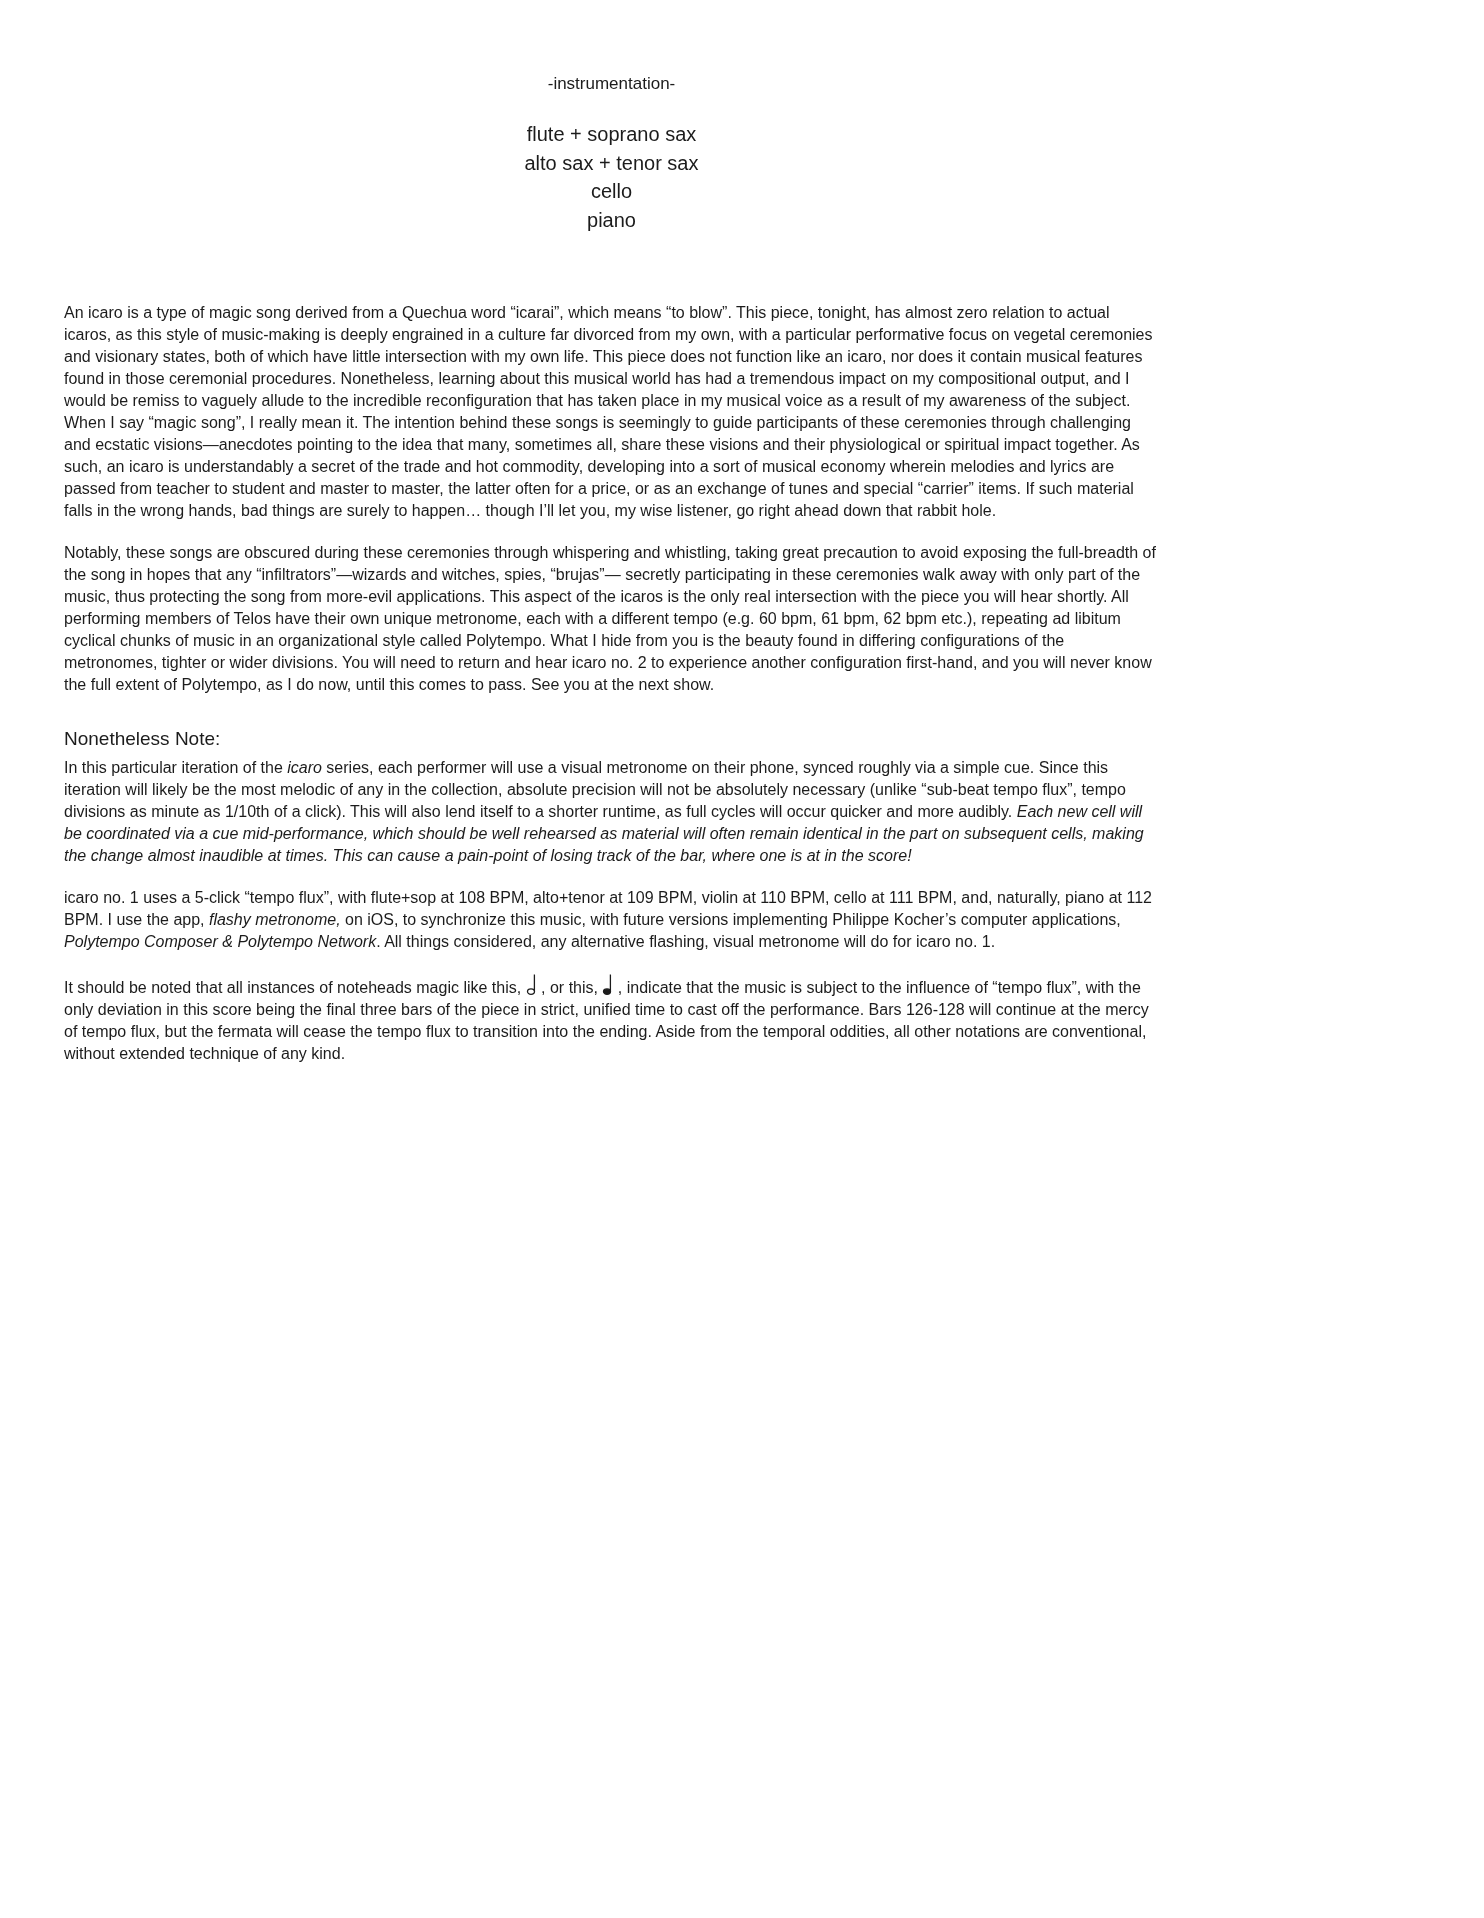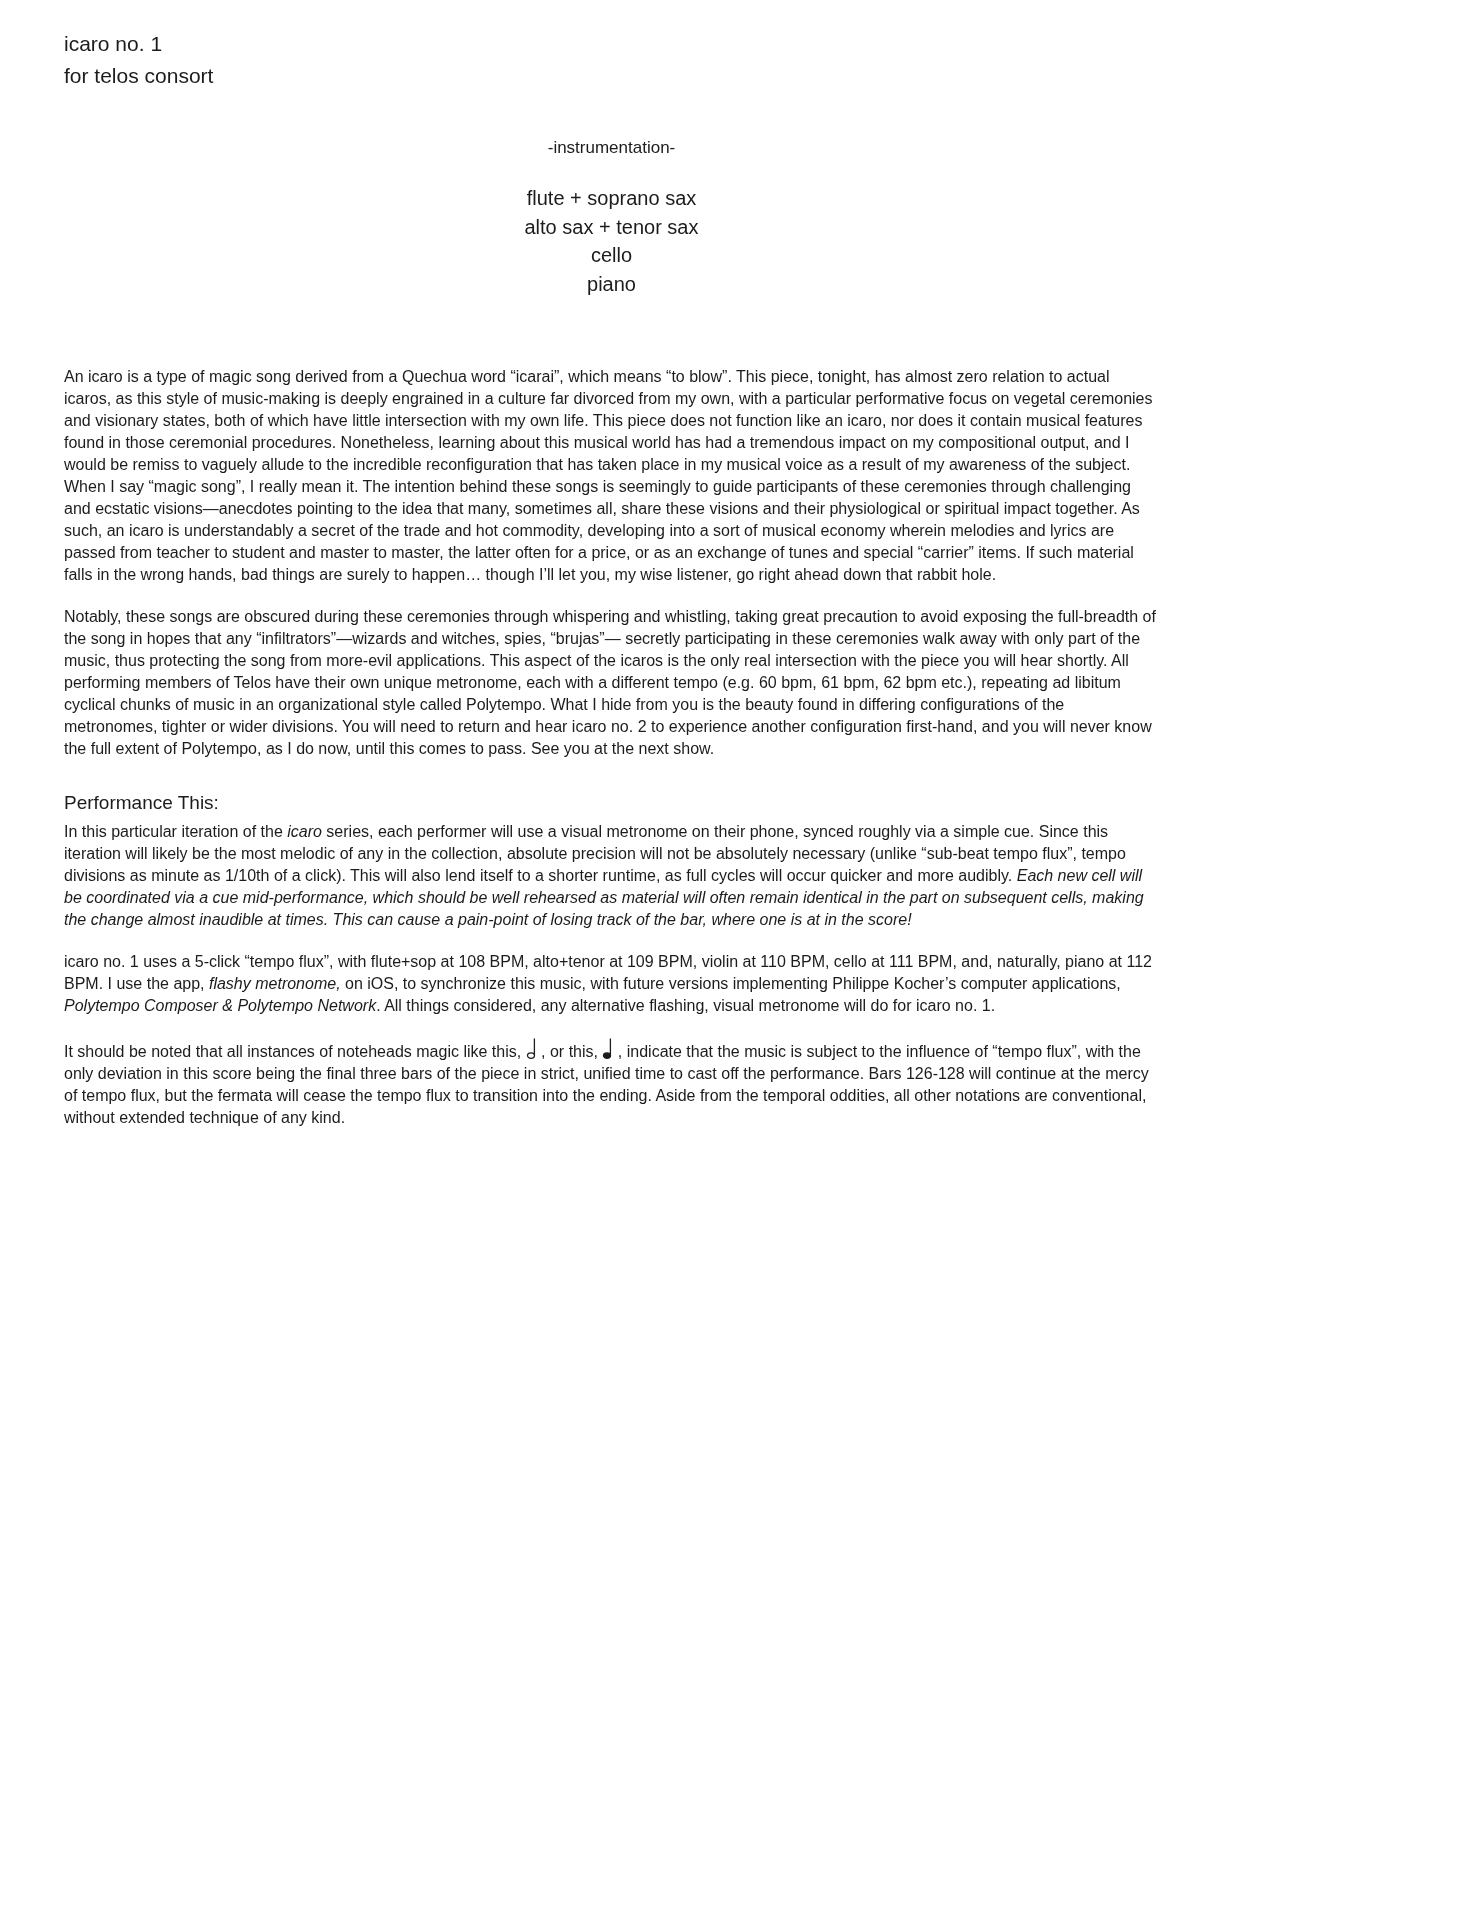--- a/index.html
+++ b/index.html
@@ -47,42 +47,38 @@
   .italic { font-style: italic; }
   .notehead { display: inline-block; }
   .notehead svg { display: inline-block; vertical-align: -4px; }
 </style>
 </head>
 <body>
 
 <div class="page">
   <div class="content">
 
-    <header class="doc-header">
-      <div>icaro no. 1</div>
-      <div>for telos consort</div>
-    </header>
 
     <section class="instrumentation">
       <div class="inst-heading">-instrumentation-</div>
       <div class="inst-list">
         <div class="inst-item">flute + soprano sax</div>
         <div class="inst-item">alto sax + tenor sax</div>
         <div class="inst-item">cello</div>
         <div class="inst-item">piano</div>
       </div>
     </section>
 
     <section class="note-section program-note">
       <p class="body-para">An icaro is a type of magic song derived from a Quechua word “icarai”, which means “to blow”. This piece, tonight, has almost zero relation to actual icaros, as this style of music-making is deeply engrained in a culture far divorced from my own, with a particular performative focus on vegetal ceremonies and visionary states, both of which have little intersection with my own life. This piece does not function like an icaro, nor does it contain musical features found in those ceremonial procedures. Nonetheless, learning about this musical world has had a tremendous impact on my compositional output, and I would be remiss to vaguely allude to the incredible reconfiguration that has taken place in my musical voice as a result of my awareness of the subject. When I say “magic song”, I really mean it. The intention behind these songs is seemingly to guide participants of these ceremonies through challenging and ecstatic visions—anecdotes pointing to the idea that many, sometimes all, share these visions and their physiological or spiritual impact together. As such, an icaro is understandably a secret of the trade and hot commodity, developing into a sort of musical economy wherein melodies and lyrics are passed from teacher to student and master to master, the latter often for a price, or as an exchange of tunes and special “carrier” items. If such material falls in the wrong hands, bad things are surely to happen… though I’ll let you, my wise listener, go right ahead down that rabbit hole.</p>
       <p class="body-para">Notably, these songs are obscured during these ceremonies through whispering and whistling, taking great precaution to avoid exposing the full-breadth of the song in hopes that any “infiltrators”—wizards and witches, spies, “brujas”— secretly participating in these ceremonies walk away with only part of the music, thus protecting the song from more-evil applications. This aspect of the icaros is the only real intersection with the piece you will hear shortly. All performing members of Telos have their own unique metronome, each with a different tempo (e.g. 60 bpm, 61 bpm, 62 bpm etc.), repeating ad libitum cyclical chunks of music in an organizational style called Polytempo. What I hide from you is the beauty found in differing configurations of the metronomes, tighter or wider divisions. You will need to return and hear icaro no. 2 to experience another configuration first-hand, and you will never know the full extent of Polytempo, as I do now, until this comes to pass. See you at the next show.</p>
     </section>
 
     <section class="note-section performance-note">
-      <div class="note-heading">Performance This:</div>
+      <div class="note-heading">Nonetheless Note:</div>
       <p class="body-para"><span>In this particular iteration of the </span><span class="italic">icaro</span><span> series, each performer will use a visual metronome on their phone, synced roughly via a simple cue. Since this iteration will likely be the most melodic of any in the collection, absolute precision will not be absolutely necessary (unlike “sub-beat tempo flux”, tempo divisions as minute as 1/10th of a click). This will also lend itself to a shorter runtime, as full cycles will occur quicker and more audibly. </span><span class="italic">Each new cell will be coordinated via a cue mid-performance, which should be well rehearsed as material will often remain identical in the part on subsequent cells, making the change almost inaudible at times. This can cause a pain-point of losing track of the bar, where one is at in the score!</span></p>
       <p class="body-para"><span>icaro no. 1 uses a 5-click “tempo flux”, with flute+sop at 108 BPM, alto+tenor at 109 BPM, violin at 110 BPM, cello at 111 BPM, and, naturally, piano at 112 BPM. I use the app, </span><span class="italic">flashy metronome,</span><span> on iOS, to synchronize this music, with future versions implementing Philippe Kocher’s computer applications, </span><span class="italic">Polytempo Composer &amp; Polytempo Network</span><span>. All things considered, any alternative flashing, visual metronome will do for icaro no. 1.</span></p>
       <p class="body-para"><span>It should be noted that all instances of noteheads magic like this, </span><span class="notehead"><svg width="11" height="24" viewBox="0 0 11 24">
               <line x1="8.4" y1="1.5" x2="8.4" y2="18" stroke="currentColor" stroke-width="1.3"></line>
               <ellipse cx="5" cy="18.6" rx="3.5" ry="2.7" fill="none" stroke="currentColor" stroke-width="1.3"></ellipse>
             </svg></span><span> , or this, </span><span class="notehead"><svg width="11" height="24" viewBox="0 0 11 24">
               <line x1="8.4" y1="1.5" x2="8.4" y2="18" stroke="currentColor" stroke-width="1.3"></line>
               <ellipse cx="5" cy="18.6" rx="3.5" ry="2.7" fill="currentColor" stroke="currentColor" stroke-width="1.3"></ellipse>
             </svg></span><span> , indicate that the music is subject to the influence of “tempo flux”, with the only deviation in this score being the final three bars of the piece in strict, unified time to cast off the performance. Bars 126-128 will continue at the mercy of tempo flux, but the fermata will cease the tempo flux to transition into the ending. Aside from the temporal oddities, all other notations are conventional, without extended technique of any kind.</span></p>
     </section>

